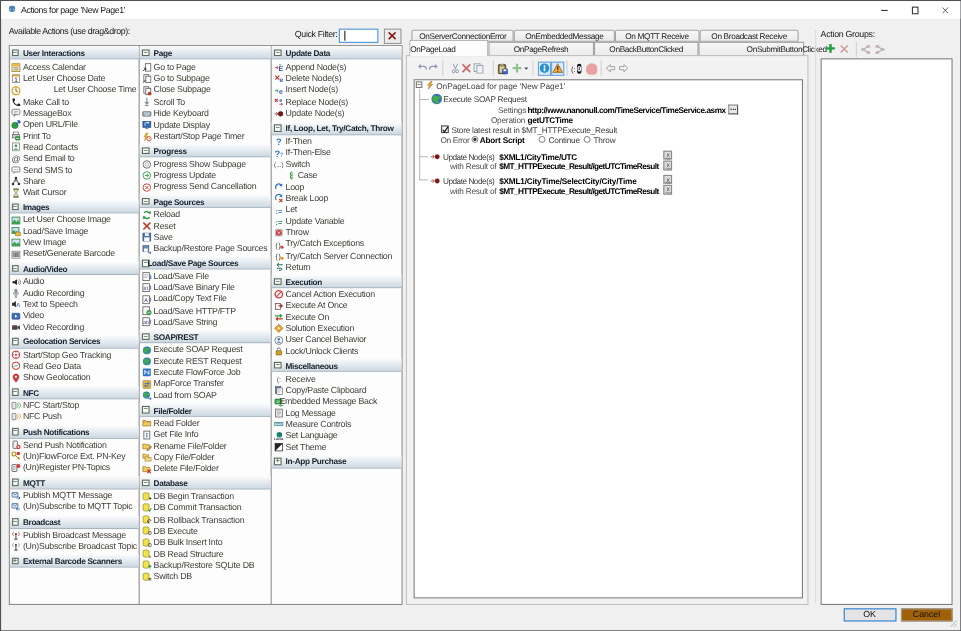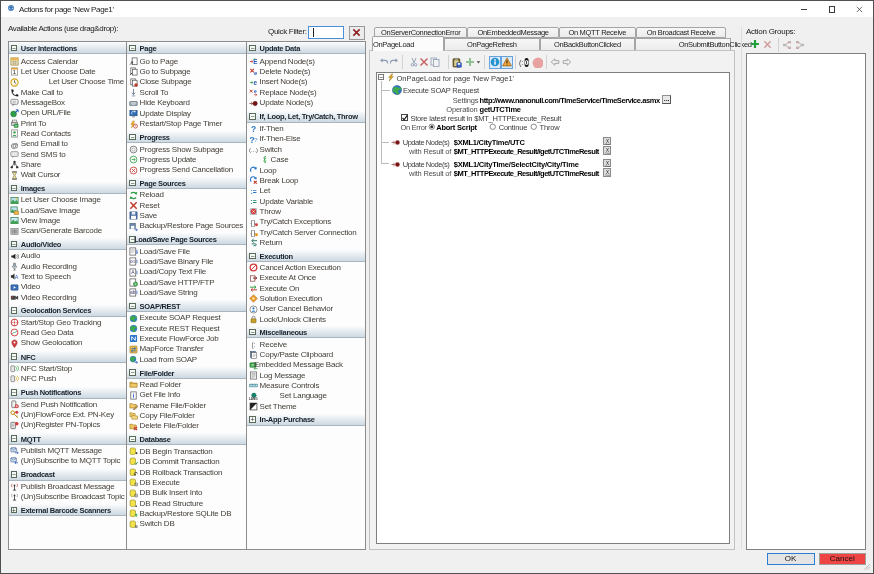--- a/index.html
+++ b/index.html
@@ -25,21 +25,21 @@
 #tree{position:absolute;left:375.5px;top:71.5px;width:354.5px;height:472.5px;background:#fff;border:1px solid #7f7f7f;box-sizing:border-box;}
 .ttx{position:absolute;font-size:7.5px;letter-spacing:-0.2px;color:#3c3c3c;white-space:pre;}
 .tlb{position:absolute;font-size:7.5px;letter-spacing:-0.2px;color:#4f4f4f;white-space:pre;}
 .tvl{position:absolute;font-size:7.5px;font-weight:bold;color:#000;white-space:pre;}
 .tline{position:absolute;background:#bcbcbc;}
 .sep{position:absolute;width:1px;height:14px;background:#d2d2d2;}
 #aglbl{position:absolute;left:746px;top:26.5px;font-size:8px;letter-spacing:-0.26px;color:#1a1a1a;}
 #aglist{position:absolute;left:746px;top:52.5px;width:120px;height:497px;background:#fff;border:1px solid #7f7f7f;box-sizing:border-box;}
 .btn{position:absolute;font-size:8px;color:#111;text-align:center;box-sizing:border-box;}
 #okbtn{left:766.5px;top:552.5px;width:48px;height:12.5px;background:#e4e4e4;border:1.5px solid #2a7fd4;line-height:10px;}
-#cancelbtn{left:818.5px;top:552.5px;width:47.5px;height:12.5px;background:#ef4444;border:1px solid #9f9f9f;line-height:10.5px;}
+#cancelbtn{left:818.5px;top:552.5px;width:47.5px;height:12.5px;background:#a16207;border:1px solid #9f9f9f;line-height:10.5px;}
 </style></head>
 <body>
 <div id="frame"></div>
 <div id="titlebar"></div>
 <div class="abs" style="left:7.5px;top:5px;">
     <svg width="6" height="6" viewBox="0 0 10 10" xmlns="http://www.w3.org/2000/svg">
       <circle cx="5" cy="5" r="5" fill="#4b87c6"></circle>
       <path d="M2 6.5c2-3.5 4-3.5 6 0" stroke="#fff" stroke-width="1.2" fill="none"></path>
       <circle cx="5" cy="4" r="1.2" fill="#1a3a5c"></circle>
     </svg>
@@ -187,21 +187,21 @@
       <path d="M1 7.2l2.6-3.2 2 2.4 1.4-1.7L9 7v1.5H1z" fill="#3fa050"></path>
     </svg>
   </div>
 <div class="itxt" style="left:20.8px;top:216.0px;">View Image</div>
 <div class="iic" style="left:10.0px;top:226.65px;">
     <svg width="9" height="9" viewBox="0 0 10 10" xmlns="http://www.w3.org/2000/svg">
       <rect x="1" y="1.5" width="8" height="7" fill="#fff" stroke="#555" stroke-width="0.6"></rect>
       <path d="M2.2 2.5v5M3.3 2.5v5M4.6 2.5v5M5.4 2.5v5M6.6 2.5v5M7.8 2.5v5" stroke="#111" stroke-width="0.55"></path>
     </svg>
   </div>
-<div class="itxt" style="left:20.8px;top:226.35px;">Scan/Generate Barcode</div>
+<div class="itxt" style="left:20.8px;top:226.35px;">Reset/Generate Barcode</div>
 <div class="schead" style="left:8.5px;top:238.3px;width:117.8px;"></div>
 <div class="pm" style="left:10.5px;top:240.9px;">−</div>
 <div class="shtxt" style="left:20.8px;top:240.10000000000002px;">Audio/Video</div>
 <div class="iic" style="left:10.0px;top:251.60000000000002px;">
     <svg width="9" height="9" viewBox="0 0 10 10" xmlns="http://www.w3.org/2000/svg">
       <path d="M1.5 4h1.8L6 2v6L3.3 6H1.5z" fill="#222"></path>
       <path d="M7 3.2c1.4 1 1.4 2.6 0 3.6M8.2 2.2c2 1.6 2 4 0 5.6" stroke="#555" stroke-width="0.7" fill="none"></path>
     </svg>
   </div>
 <div class="itxt" style="left:20.8px;top:251.3px;">Audio</div>
@@ -857,21 +857,21 @@
       <path d="M2.4 3.5v1.4M4 3.5v2M5.6 3.5v1.4M7.2 3.5v2" stroke="#3a7a8a" stroke-width="0.6"></path>
     </svg>
   </div>
 <div class="itxt" style="left:259.6px;top:381.0px;">Measure Controls</div>
 <div class="iic" style="left:248.8px;top:391.65000000000003px;">
     <svg width="9" height="9" viewBox="0 0 10 10" xmlns="http://www.w3.org/2000/svg">
       <circle cx="5.5" cy="3.5" r="2.8" fill="#18836a"></circle>
       <text x="4.8" y="9.3" font-size="3.4" text-anchor="middle" fill="#333" font-family="sans-serif" font-weight="bold">LANG</text>
     </svg>
   </div>
-<div class="itxt" style="left:259.6px;top:391.35px;margin-left:20px;">Set Language</div>
+<div class="itxt" style="left:259.6px;top:391.35px;">Set Language</div>
 <div class="iic" style="left:248.8px;top:402.0px;">
     <svg width="9" height="9" viewBox="0 0 10 10" xmlns="http://www.w3.org/2000/svg">
       <rect x="1.2" y="1.2" width="7.6" height="7.6" fill="#fff" stroke="#333" stroke-width="0.8"></rect>
       <path d="M1.2 8.8V1.2h7.6z" fill="#222"></path>
     </svg>
   </div>
 <div class="itxt" style="left:259.6px;top:401.7px;">Set Theme</div>
 <div class="schead" style="left:247.3px;top:413.6px;width:117.69999999999999px;"></div>
 <div class="pm" style="left:249.3px;top:416.20000000000005px;">+</div>
 <div class="shtxt" style="left:259.6px;top:415.40000000000003px;">In-App Purchase</div>

